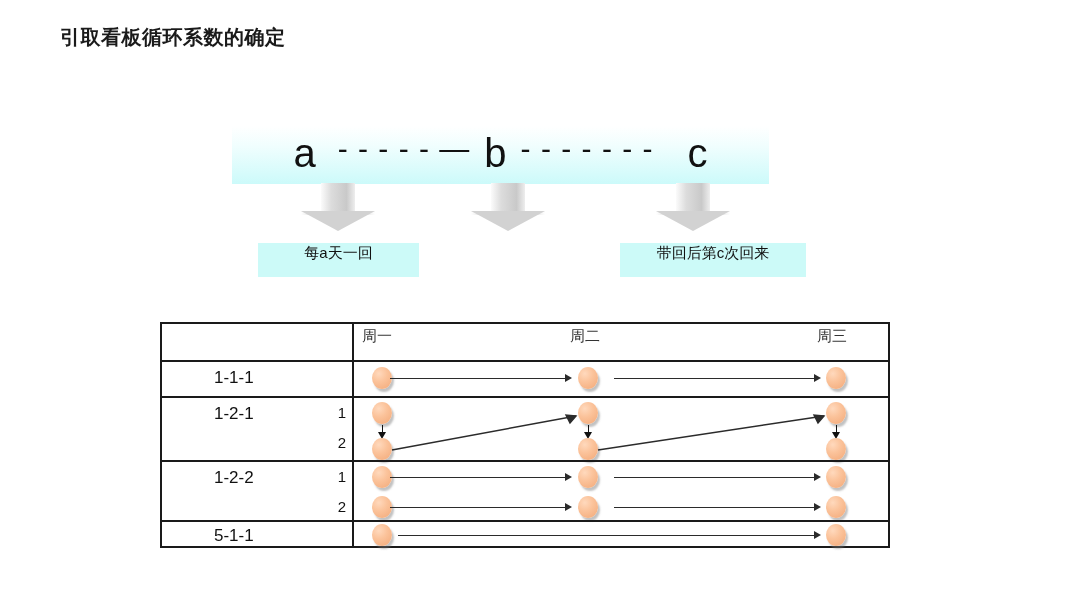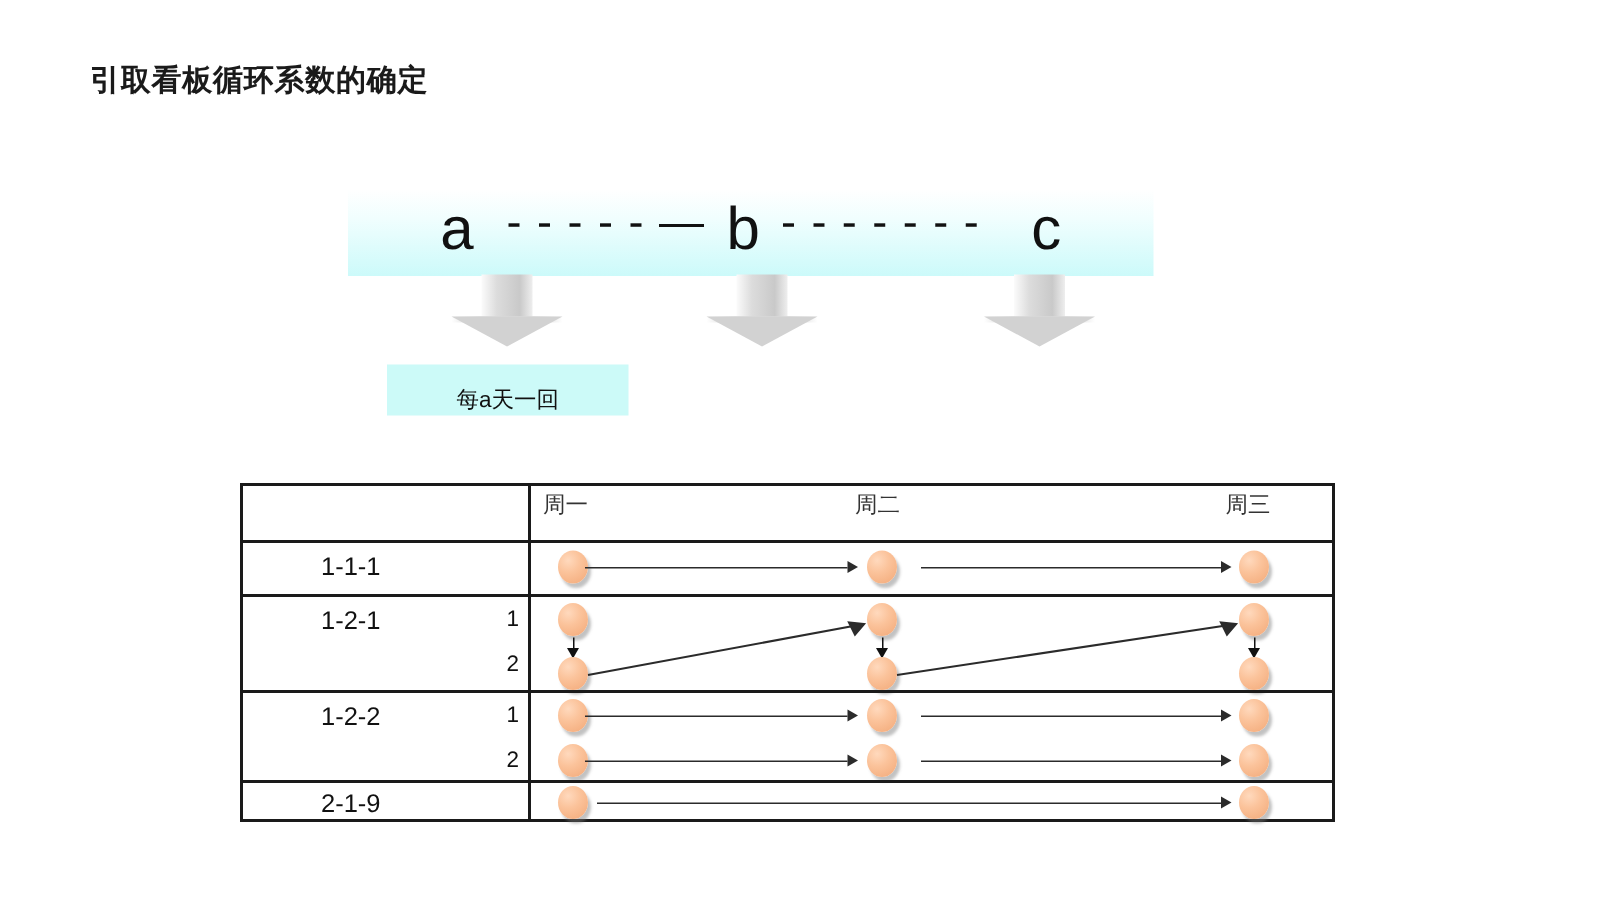--- a/index.html
+++ b/index.html
@@ -5,21 +5,21 @@
   html,body{margin:0;padding:0;}
   body{
     width:1080px;height:608px;background:#ffffff;
     font-family:"Liberation Sans","DejaVu Sans",sans-serif;
     position:relative;overflow:hidden;
   }
   .slide{position:absolute;inset:0;}
 
   
   #page-title{
-    position:absolute;left:60px;top:40px;
+    position:absolute;left:60px;top:24px;
     font-size:20px;font-weight:bold;color:#1a1a1a;
     letter-spacing:.5px;white-space:nowrap;
   }
 
   
   #logo{position:absolute;right:22px;top:28px;width:140px;height:46px;}
   #logo svg{display:block;}
   .logo-cn{font-family:"Liberation Sans",sans-serif;font-weight:bold;fill:#243a77;font-size:19px;letter-spacing:1px;}
   .logo-en{font-family:"Liberation Sans",sans-serif;font-weight:bold;fill:#3a4d8f;font-size:7px;letter-spacing:1.6px;}
 
@@ -61,21 +61,21 @@
     position:absolute;left:0;top:28px;width:74px;height:4px;
     background:linear-gradient(to right,rgba(255,255,255,0) 0%,#cfcfcf 25%,#cfcfcf 75%,rgba(255,255,255,0) 100%);
   }
   #arrow1{left:301px;top:183px;}
   #arrow2{left:471px;top:183px;}
   #arrow3{left:656px;top:183px;}
 
   
   .callout{
     position:absolute;background:#ccfaf8;
-    display:flex;align-items:flex-end;justify-content:center;
+    display:flex;align-items:flex-start;justify-content:center;
     text-align:center;color:#111;font-size:15px;line-height:1.35;
     font-family:"Liberation Sans",sans-serif;
   }
   #callout1{left:258px;top:243px;width:161px;height:34px;}
   #callout2{left:451px;top:228px;width:114px;height:60px;}
   #callout3{left:620px;top:243px;width:186px;height:34px;}
 
   
   #cycle-table{
     position:absolute;left:160px;top:322px;width:730px;height:226px;
@@ -162,20 +162,23 @@
   </div>
   <div class="dn-arrow" id="arrow3">
     <div class="shaft"></div>
       <div class="head-sh"></div>
       <div class="head"></div>
   </div>
 
   <div class="callout" id="callout1">
     <span>每a天一回</span>
   </div>
+  <div class="callout" id="callout3">
+    <span>带回后第c次回来</span>
+  </div>
 
   <div id="cycle-table">
 
     <div class="vline" style="left:190px;"></div>
 
     <div class="day-label" id="day1">周一</div>
     <div class="day-label" id="day2">周二</div>
     <div class="day-label" id="day3">周三</div>
     <div class="hline" style="top:36px;"></div>
 
@@ -232,20 +235,20 @@
 
     <div class="oval" style="left:210px;top:172px;"></div>
     <div class="hconn" style="left:228px;top:183px;width:175px;"></div>
     <div class="hhead" style="left:403px;top:179px;"></div>
     <div class="oval" style="left:416px;top:172px;"></div>
     <div class="hconn" style="left:452px;top:183px;width:200px;"></div>
     <div class="hhead" style="left:652px;top:179px;"></div>
     <div class="oval" style="left:664px;top:172px;"></div>
     <div class="hline" style="top:196px;"></div>
 
-    <div class="cyc-name" style="top:202px;">2-1-9</div>
+    <div class="cyc-name" style="top:202px;">5-1-1</div>
     <div class="oval" style="left:210px;top:200px;"></div>
     <div class="hconn" style="left:236px;top:211px;width:416px;"></div>
     <div class="hhead" style="left:652px;top:207px;"></div>
     <div class="oval" style="left:664px;top:200px;"></div>
 
   </div>
 </div>
 
 </body></html>

